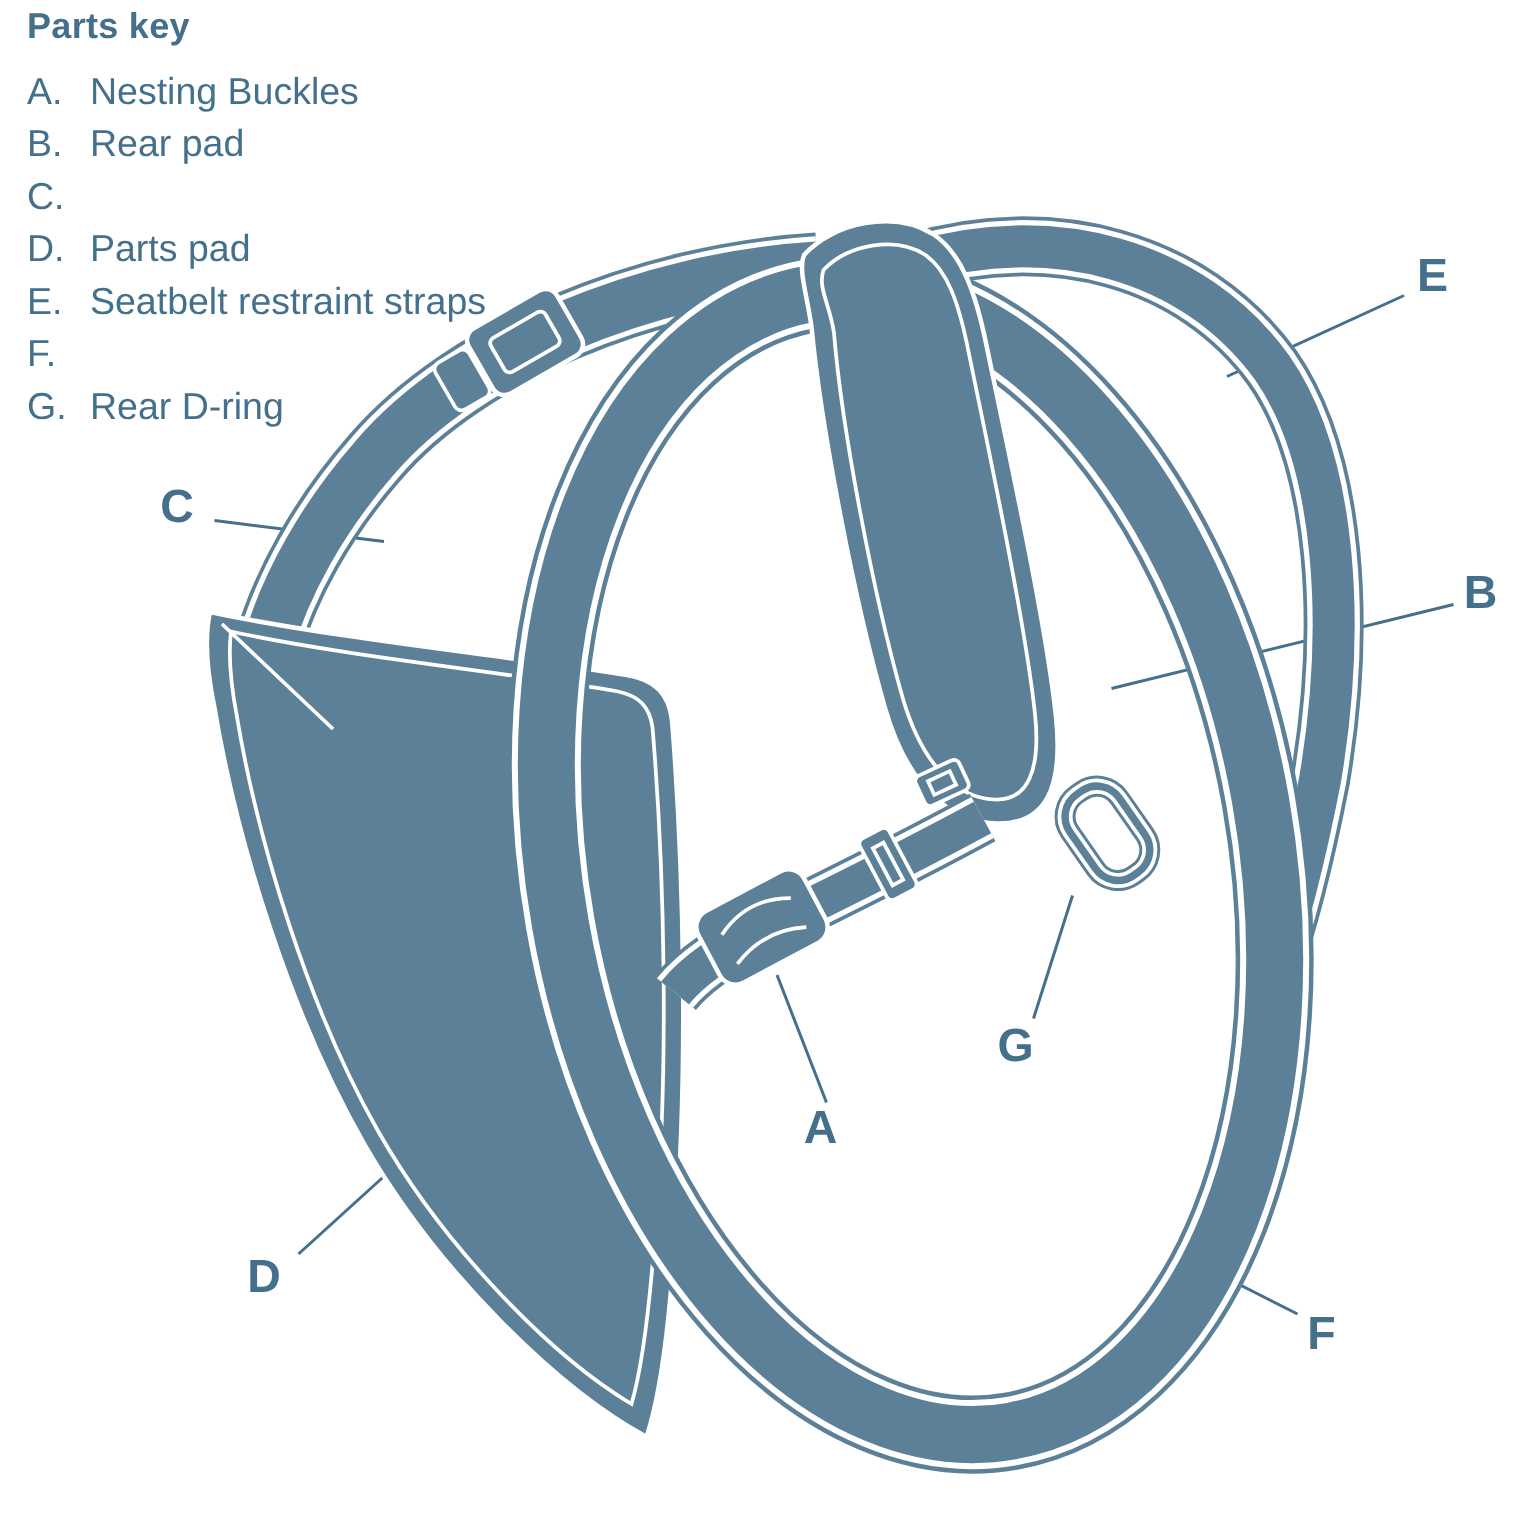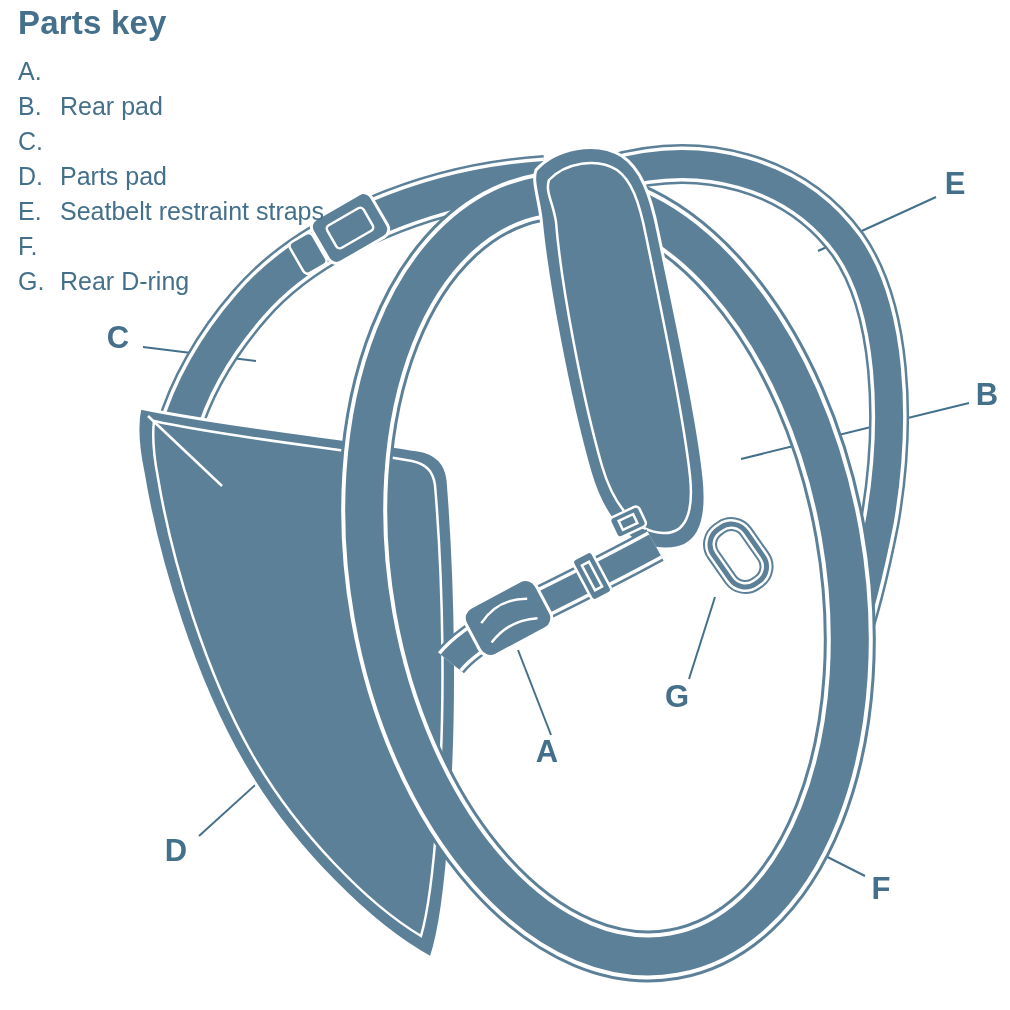--- a/index.html
+++ b/index.html
@@ -7,21 +7,21 @@
   html,body { margin:0; padding:0; }
   body {
     width:1010px; height:1010px; position:relative; overflow:hidden;
     background:var(--background);
     font-family:"Liberation Sans", sans-serif;
   }
   .page { position:absolute; inset:0; }
 
   .parts-key { position:absolute; left:18px; top:4px; z-index:3; color:var(--text); }
   .parts-key h1 {
-    margin:0 0 12px 0; font-size:33px; font-weight:bold; letter-spacing:.2px;
+    margin:0 0 12px 0; font-size:24px; font-weight:bold; letter-spacing:.2px;
   }
   .parts-list { list-style:none; margin:0; padding:0; font-size:25px; line-height:35px; }
   .parts-list li { display:flex; }
   .parts-list .letter { width:42px; flex:0 0 42px; }
 
   .illustration { position:absolute; left:0; top:0; width:1010px; height:1010px; z-index:1; }
 
   .callout {
     position:absolute; transform:translate(-50%,-50%); z-index:2;
     font-size:31px; font-weight:bold; color:var(--text);
@@ -38,20 +38,21 @@
 </head>
 <body>
 
 <div class="page">
 
   <header class="parts-key">
     <h1>Parts key</h1>
     <ul class="parts-list">
       <li>
         <span class="letter">A.</span>
+        <span class="name">Nesting Buckles</span>
       </li>
       <li>
         <span class="letter">B.</span>
         <span class="name">Rear pad</span>
       </li>
       <li>
         <span class="letter">C.</span>
       </li>
       <li>
         <span class="letter">D.</span>

